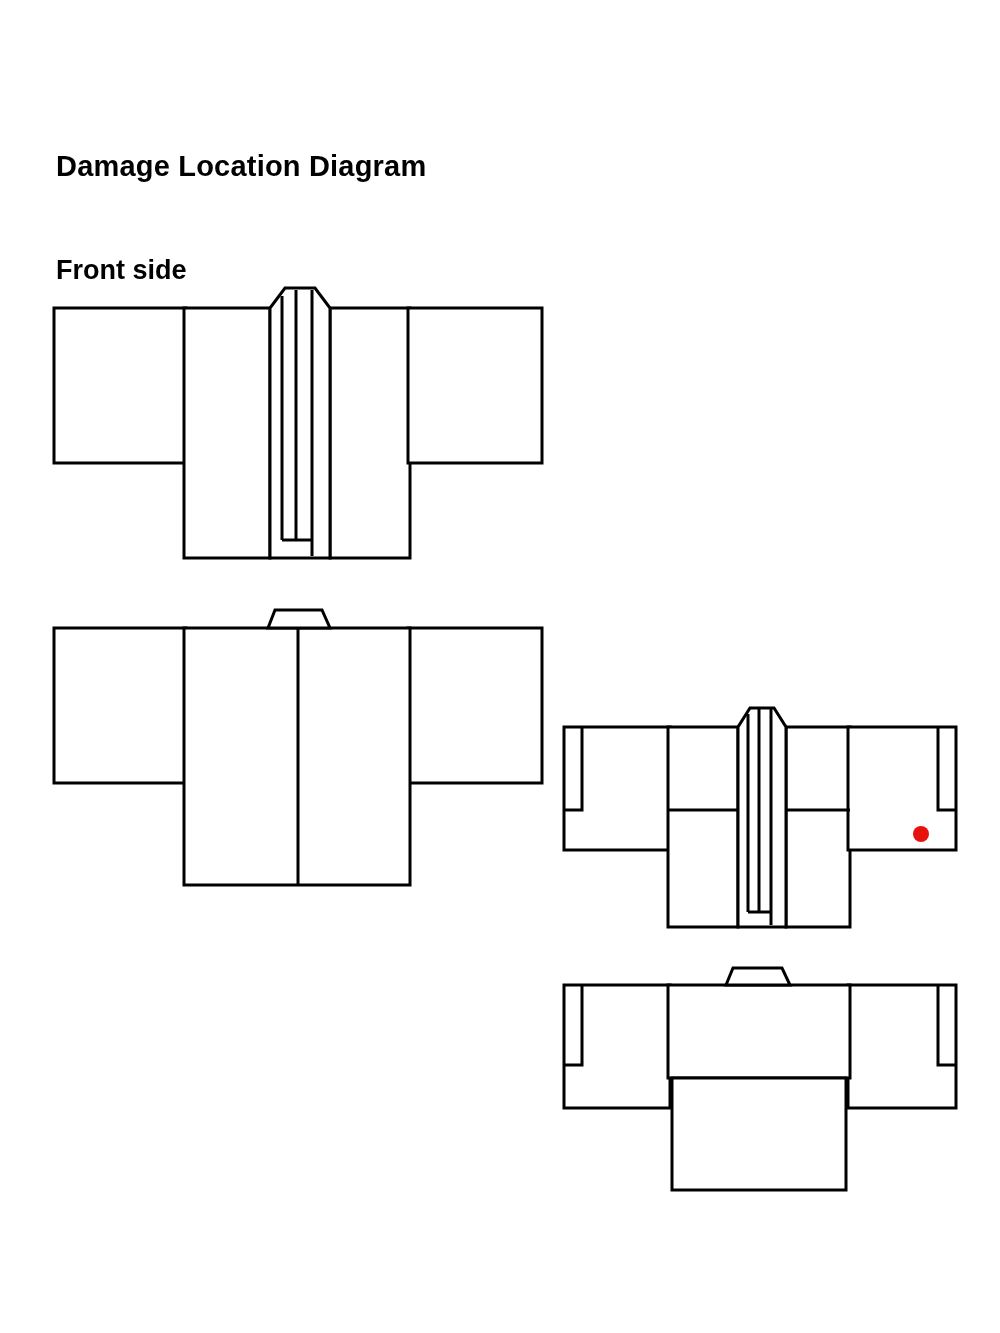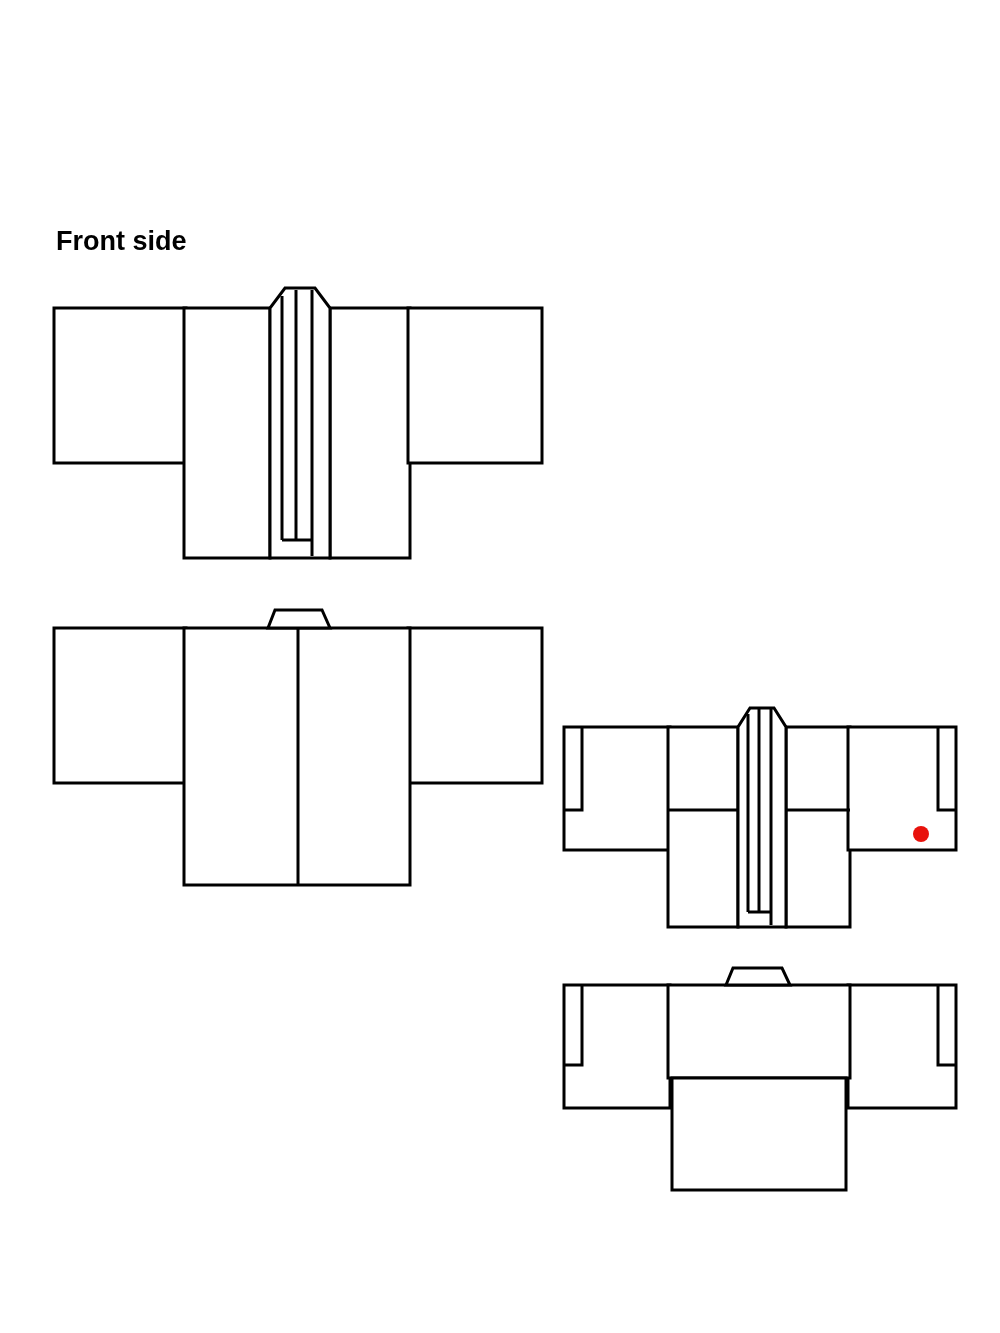--- a/index.html
+++ b/index.html
@@ -29,21 +29,21 @@
     white-space: nowrap;
   }
   .section-label {
     position: absolute;
     font-size: 27px;
     font-weight: bold;
     white-space: nowrap;
   }
   #front-label {
     left: 56px;
-    top: 226px;
+    top: 255px;
     text-align: center;
   }
   #inside-label {
     left: 568px;
     top: 662px;
   }
   .fig {
     position: absolute;
   }
   .fig svg {
@@ -63,20 +63,21 @@
   .damage-dot {
     fill: #e8120c;
     stroke: none;
   }
 </style>
 </head>
 <body>
 
 <div class="page">
 
+  <div class="title">Damage Location Diagram</div>
 
   <div class="section-label" id="front-label">Front side</div>
 
 
   <div class="fig" style="left:50px; top:278px;">
     <svg width="500" height="290" viewBox="0 0 500 290" aria-hidden="true">
 
       <rect class="garment-line" x="4" y="30" width="132" height="155"></rect>
 
       <rect class="garment-line" x="134" y="30" width="86" height="250"></rect>

